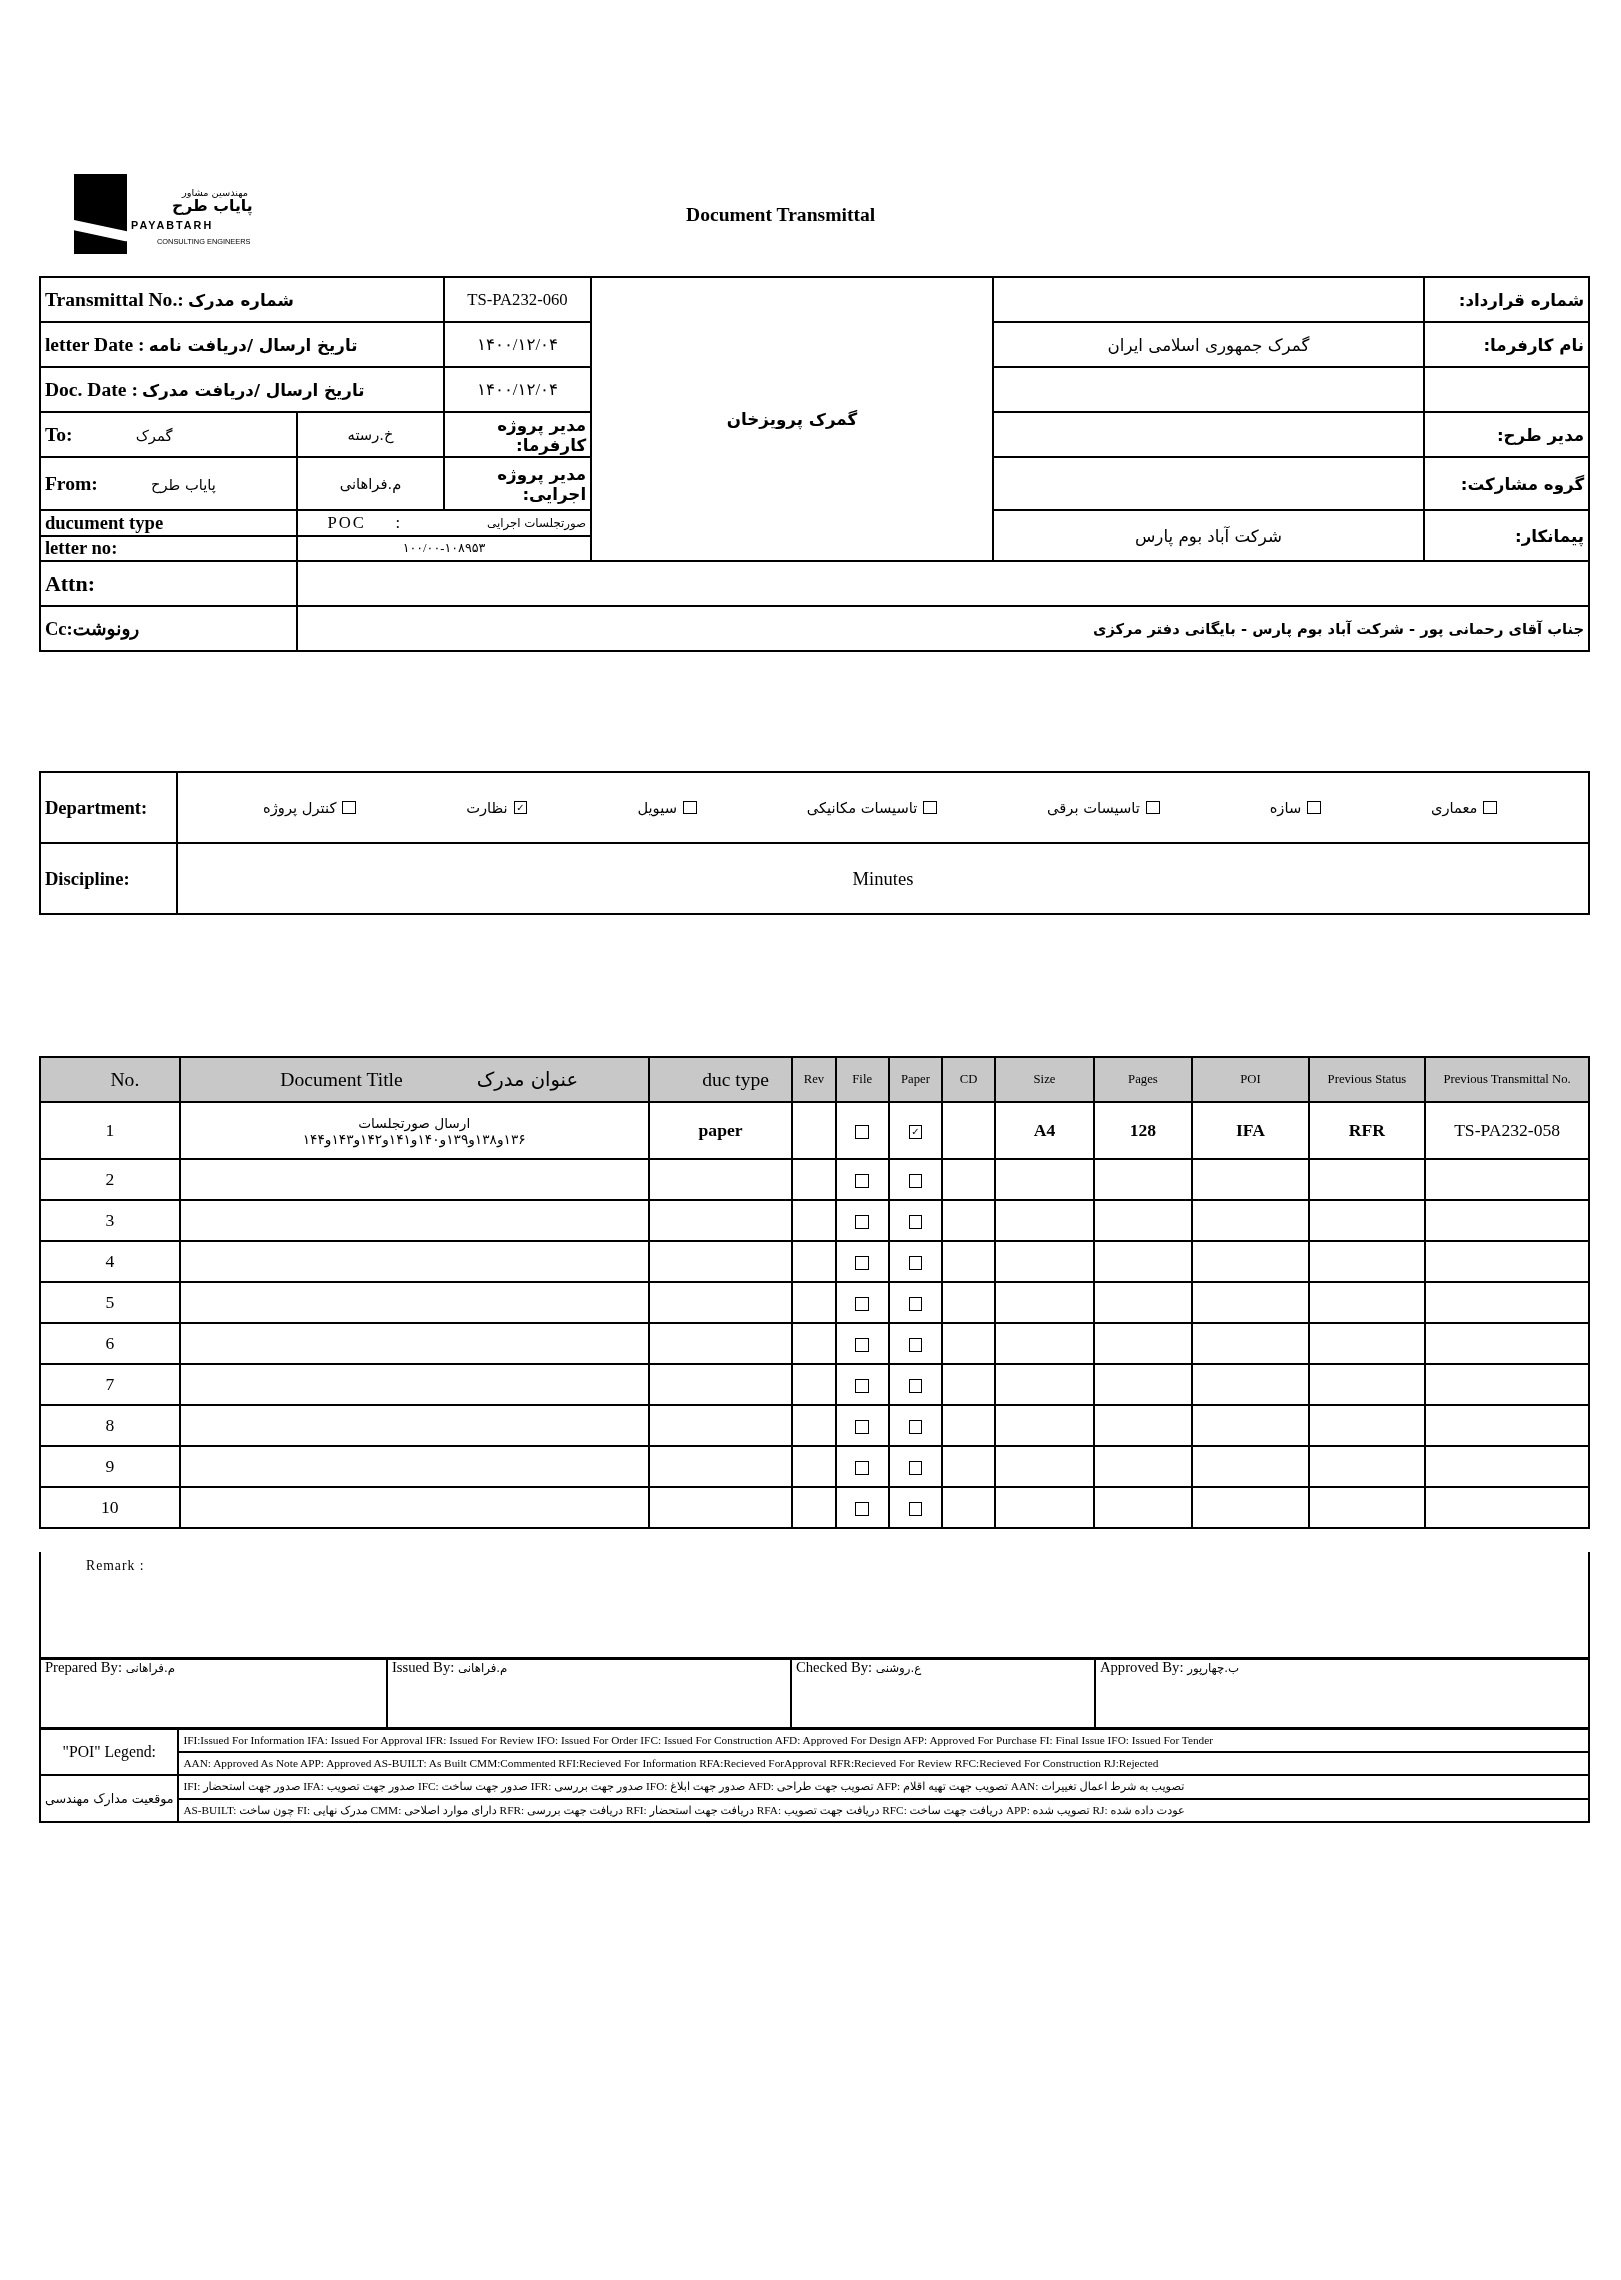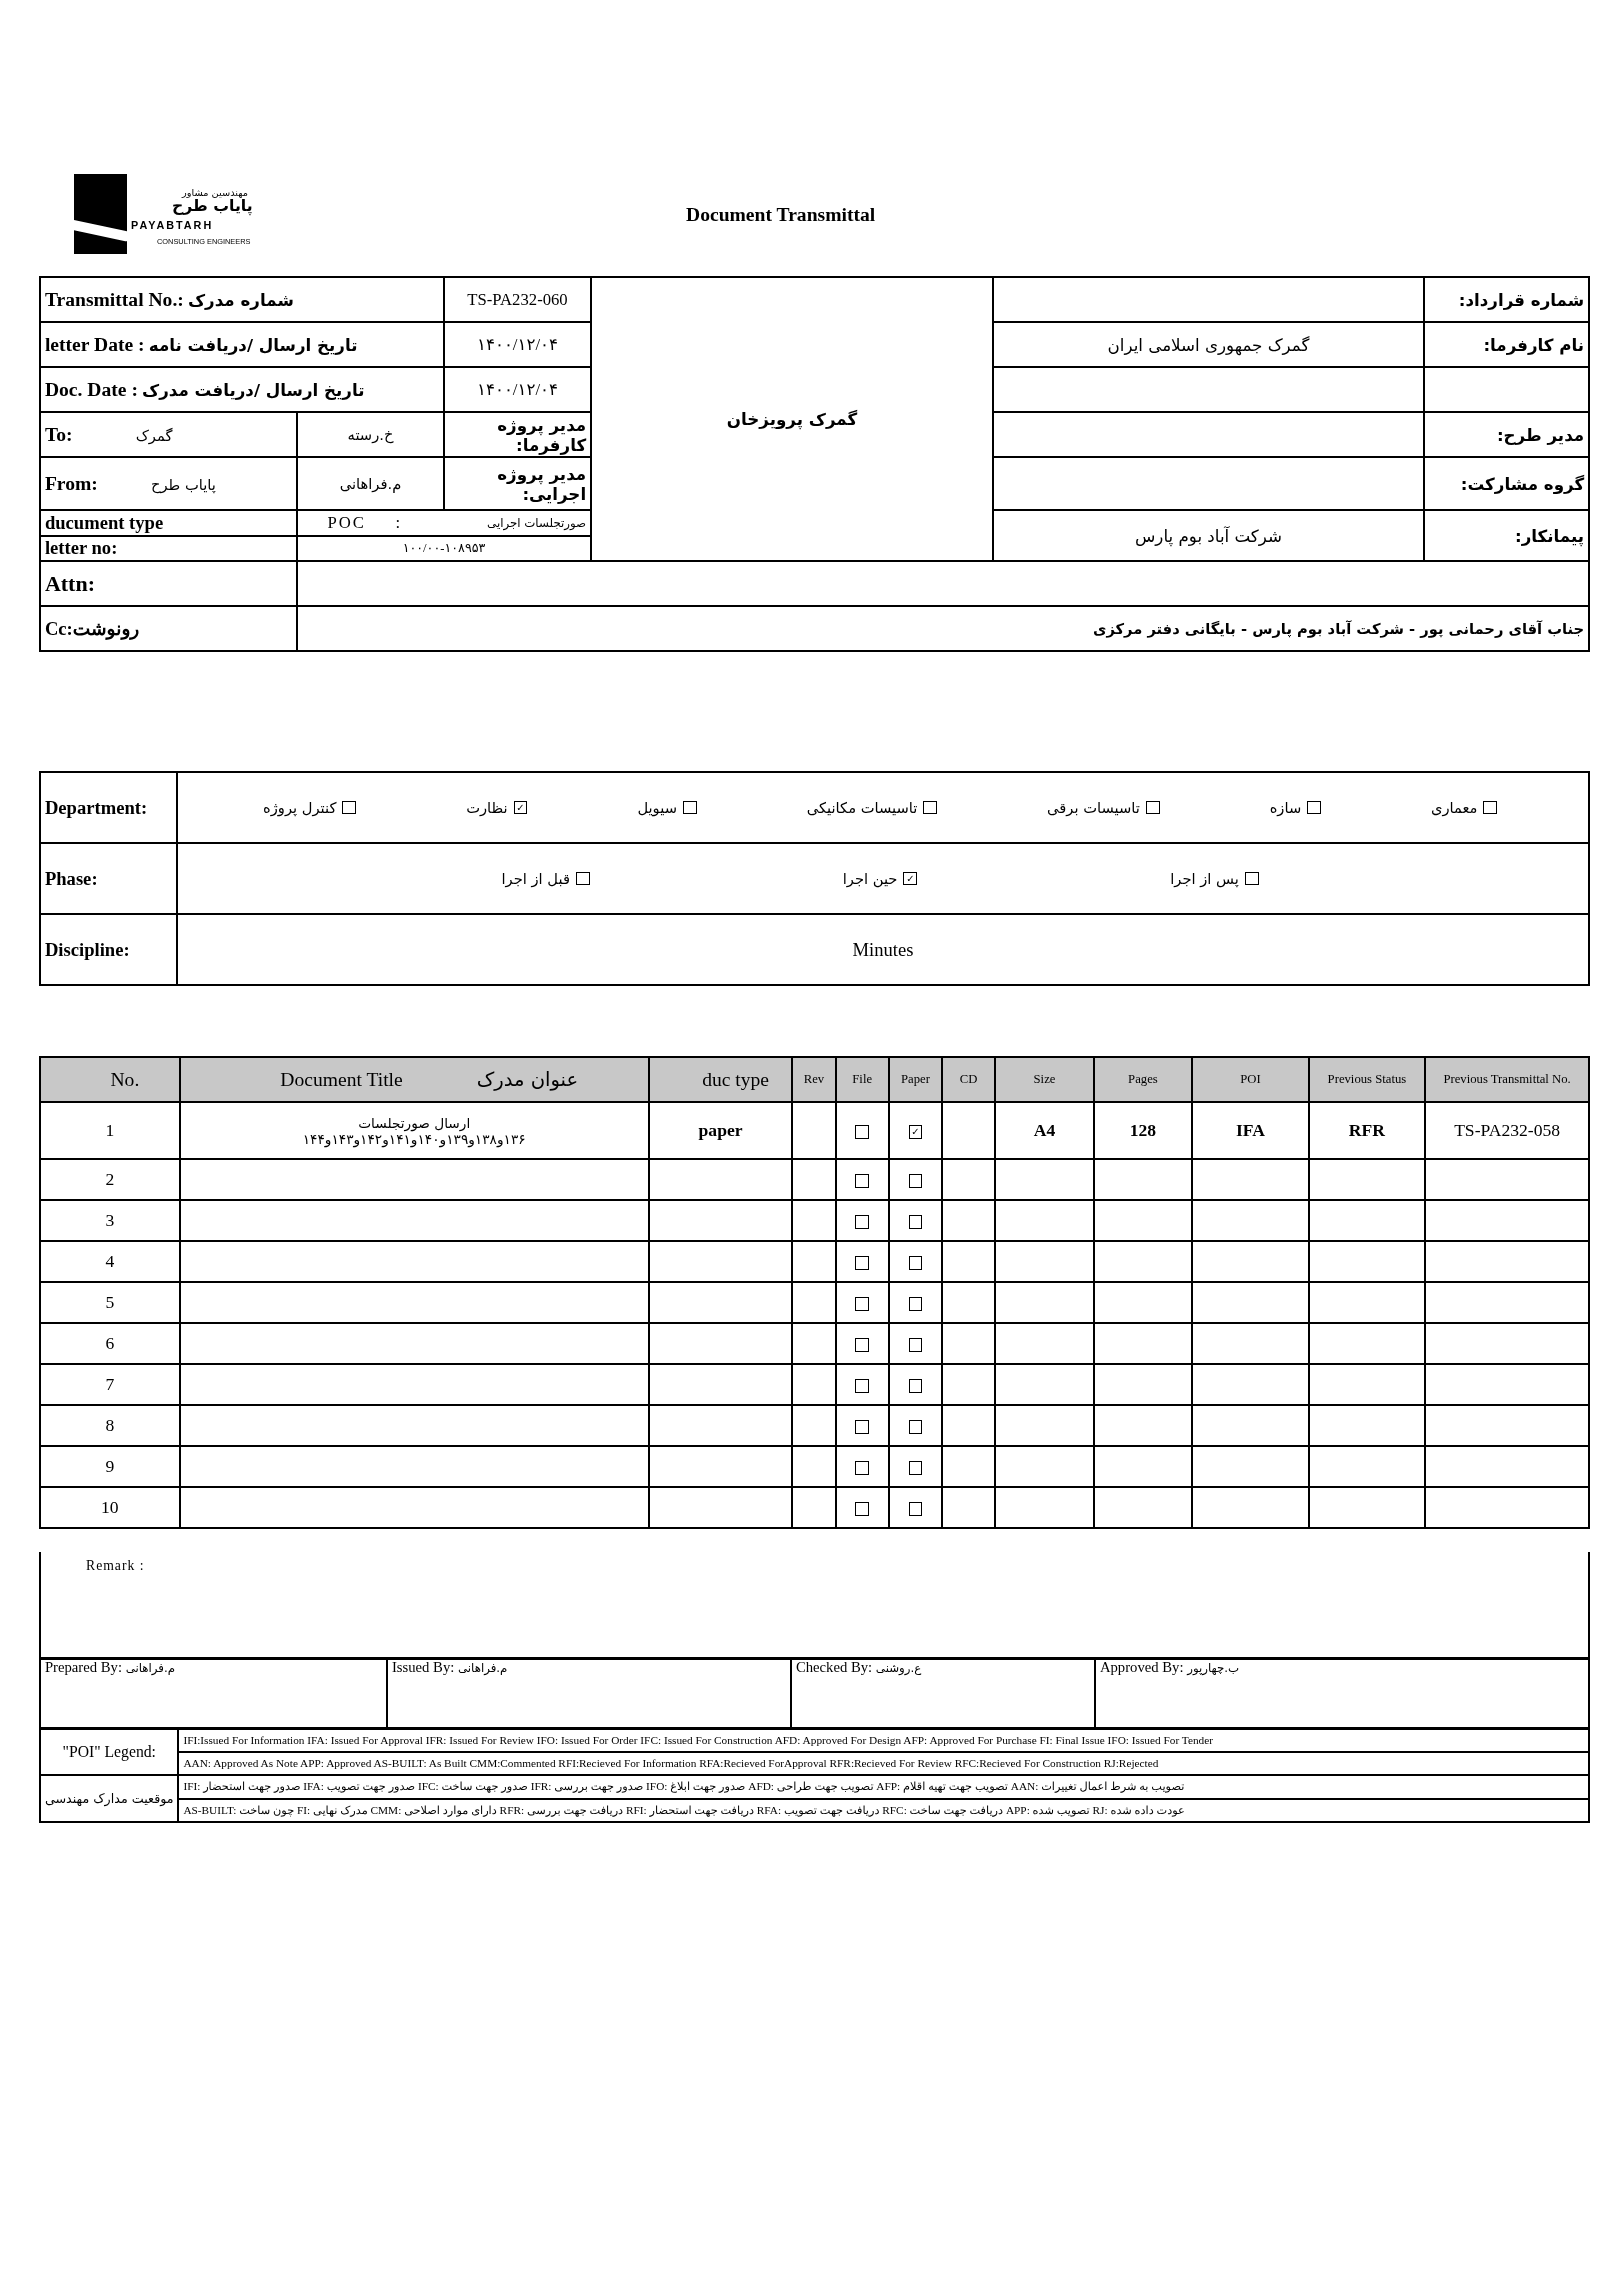--- a/index.html
+++ b/index.html
@@ -184,39 +184,20 @@
               <span class="cbox"></span>
               <span>سیویل</span>
             </span>
             <span class="opt">
               <span class="cbox">✓</span>
               <span>نظارت</span>
             </span>
             <span class="opt">
               <span class="cbox"></span>
               <span>کنترل پروژه</span>
-            </span>
-          </div>
-    </td>
-  </tr>
-  <tr>
-    <td class="lbl" style="font-size:18.6px">Phase:</td>
-    <td>
-      <div class="opts" id="phase-opts" style="padding:0 196px">
-            <span class="opt">
-              <span class="cbox"></span>
-              <span>پس از اجرا</span>
-            </span>
-            <span class="opt">
-              <span class="cbox">✓</span>
-              <span>حین اجرا</span>
-            </span>
-            <span class="opt">
-              <span class="cbox"></span>
-              <span>قبل از اجرا</span>
             </span>
           </div>
     </td>
   </tr>
   <tr>
     <td class="lbl" style="font-size:18.6px">Discipline:</td>
     <td class="c" style="font-size:18.6px">Minutes</td>
   </tr>
 </tbody>
   </table>

